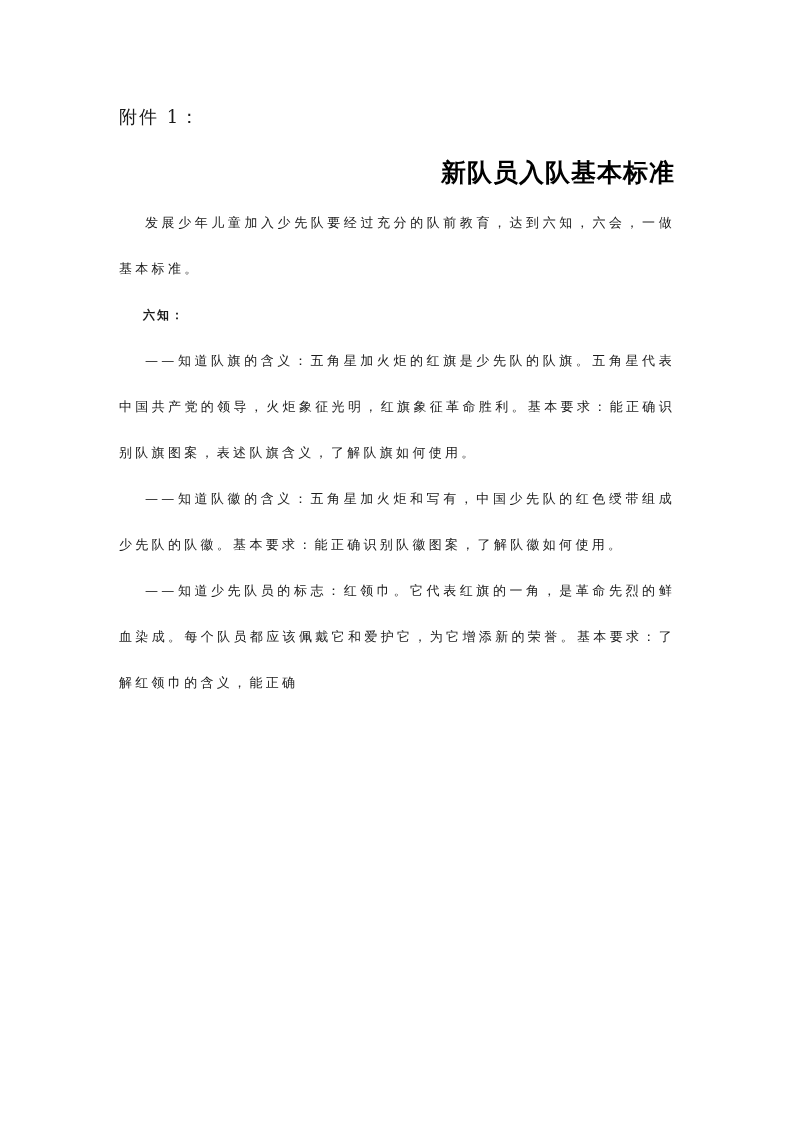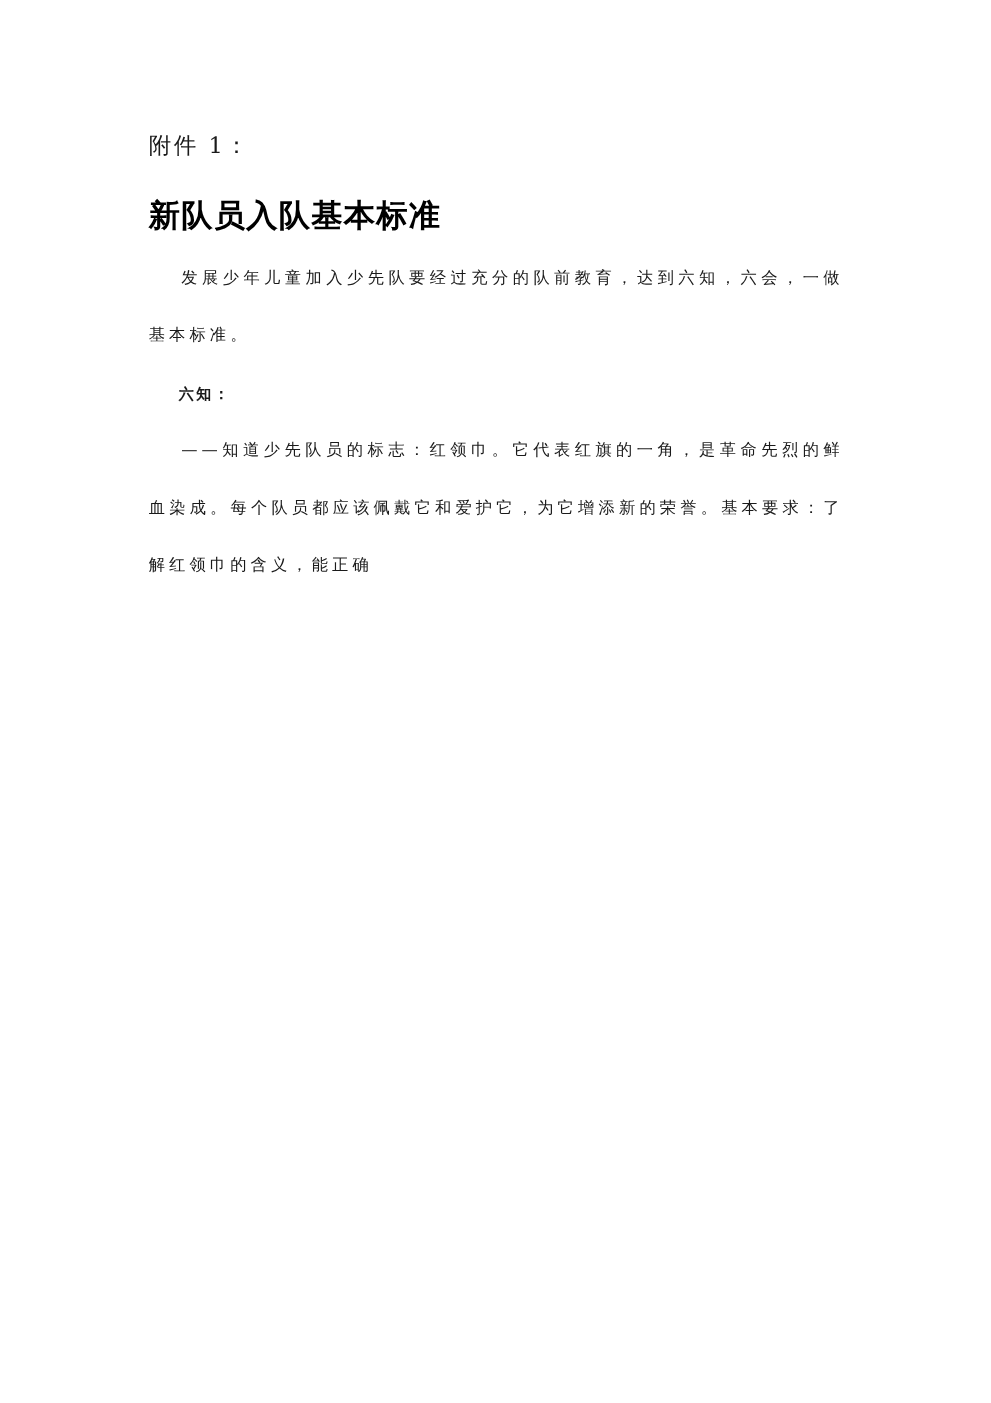--- a/index.html
+++ b/index.html
@@ -5,33 +5,35 @@
   html, body { margin: 0; padding: 0; background: #ffffff; }
   body { width: 793px; height: 1122px; overflow: hidden; position: relative; }
   .page {
     position: absolute; left: 0; top: 0; width: 793px; height: 846px; background: #fff;
     font-family: "DejaVu Serif", "Liberation Serif", serif; color: #1a1a1a;
   }
   .content { position: absolute; left: 119px; top: 100px; width: 556px; }
   .attach { font-size: 18px; line-height: 34px; letter-spacing: 2px; margin: 0; }
   .title {
     font-family: "DejaVu Sans", "Liberation Sans", sans-serif;
-    font-weight: bold; font-size: 25px; text-align: left; margin: 20px 0 8px 0;
+    font-weight: bold; font-size: 25px; text-align: right; margin: 20px 0 8px 0;
     line-height: 38px; letter-spacing: 1px; color: #000;
   }
   p.para {
     font-size: 13px; line-height: 46px; margin: 0; text-indent: 2em;
     text-align: justify; letter-spacing: 3.3px; word-break: break-all;
   }
   p.heading { font-size: 12px; line-height: 46px; margin: 0; text-indent: 2em; font-weight: bold; letter-spacing: 2px; }
 </style>
 </head>
 <body>
 
 <div class="page">
   <div class="content">
     <p class="attach">附件 1：</p>
     <h1 class="title">新队员入队基本标准</h1>
     <p class="para">发展少年儿童加入少先队要经过充分的队前教育，达到六知，六会，一做基本标准。</p>
     <p class="heading">六知：</p>
+    <p class="para">——知道队旗的含义：五角星加火炬的红旗是少先队的队旗。五角星代表中国共产党的领导，火炬象征光明，红旗象征革命胜利。基本要求：能正确识别队旗图案，表述队旗含义，了解队旗如何使用。</p>
+    <p class="para">——知道队徽的含义：五角星加火炬和写有，中国少先队的红色绶带组成少先队的队徽。基本要求：能正确识别队徽图案，了解队徽如何使用。</p>
     <p class="para">——知道少先队员的标志：红领巾。它代表红旗的一角，是革命先烈的鲜血染成。每个队员都应该佩戴它和爱护它，为它增添新的荣誉。基本要求：了解红领巾的含义，能正确</p>
   </div>
 </div>
 
 </body></html>

